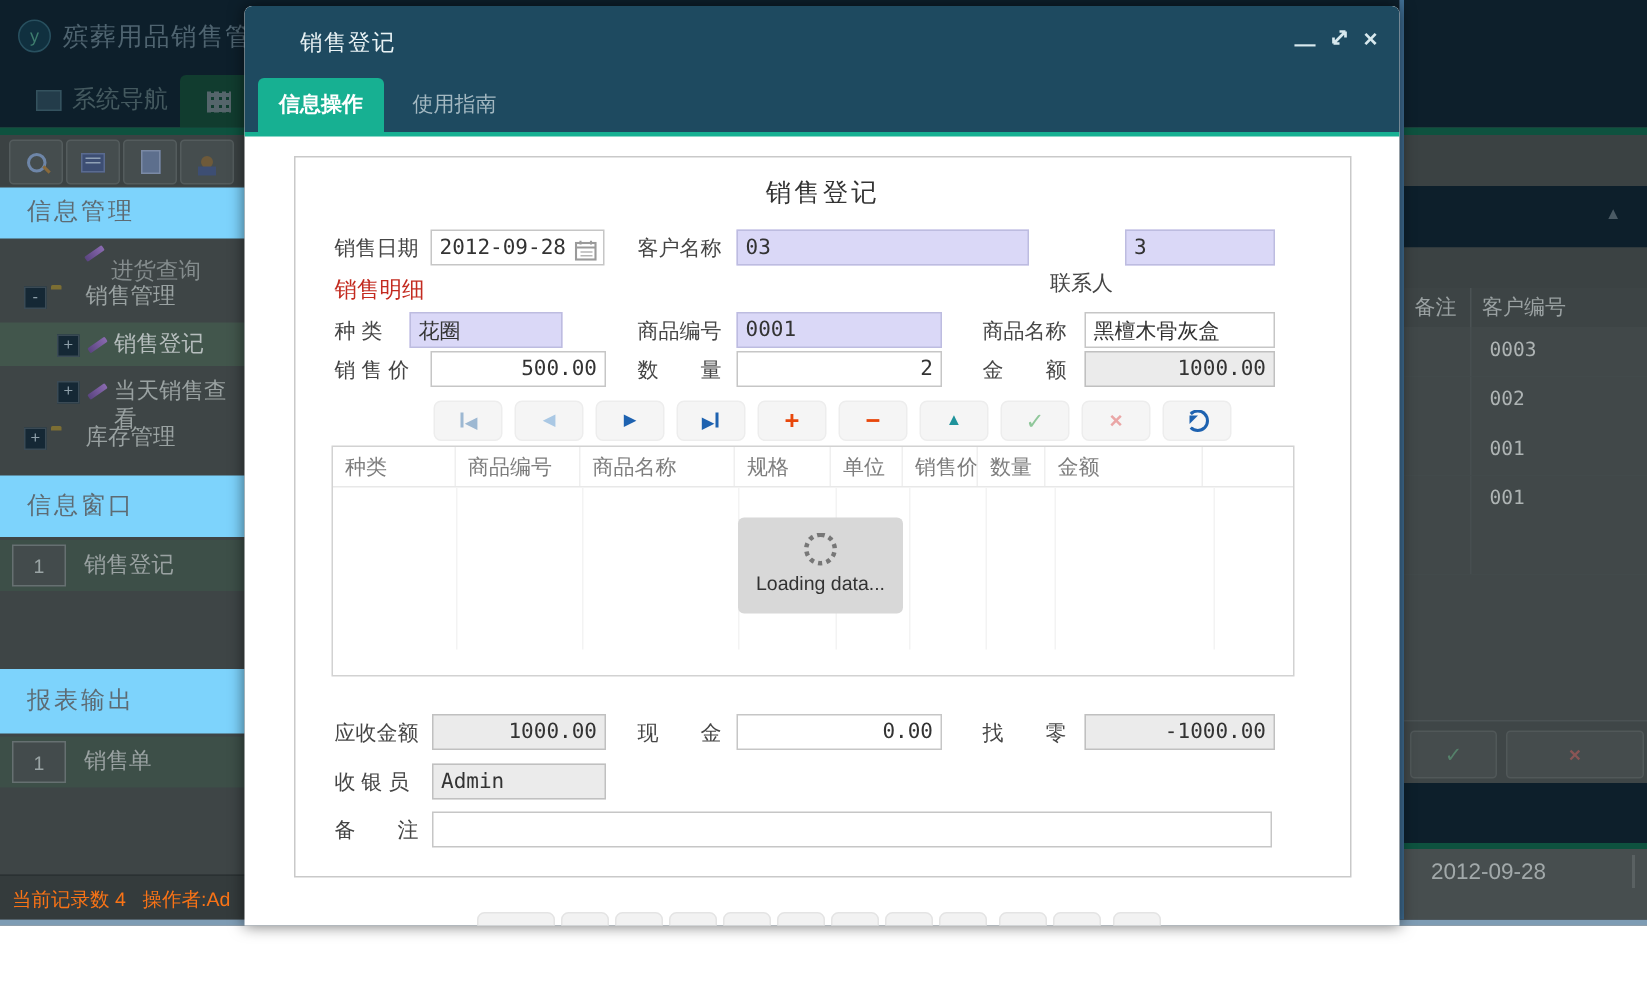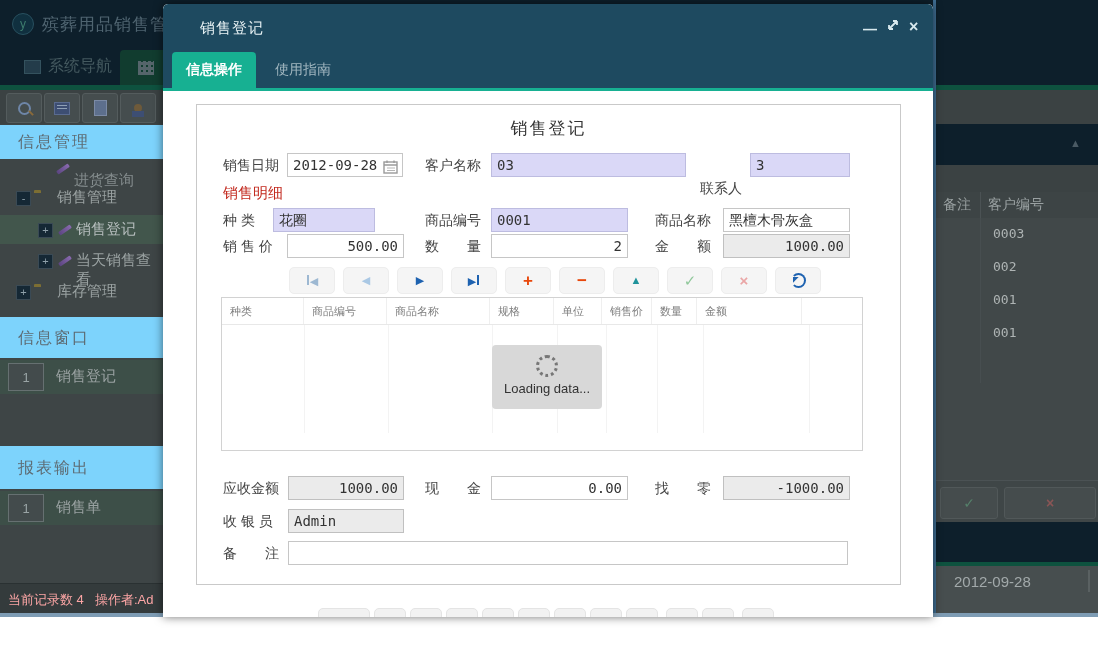--- a/index.html
+++ b/index.html
@@ -28,21 +28,21 @@
   .usric{width:8px;height:8px;border-radius:50%;background:#6e5a3a;position:relative;}
   .usric::after{content:"";position:absolute;left:-2px;top:7px;width:12px;height:6px;background:#3d4e73;}
   .sechdr{left:0;width:163px;height:34px;background:#7dd3fc;color:#5d6b73;font-size:16px;line-height:34px;padding-left:18px;box-sizing:border-box;letter-spacing:2px;}
   .treetxt{color:#9aa2a2;font-size:15px;}
   .sel{background:#42564c;}
   .pm{width:13px;height:13px;background:#152835;border:1px solid #3a4a55;color:#8fa0aa;font-size:11px;line-height:12px;text-align:center;}
   .folder{width:16px;height:11px;background:#7c6e33;border-radius:1px;position:relative;}
   .folder::before{content:"";position:absolute;left:0;top:-3px;width:7px;height:3px;background:#7c6e33;border-radius:1px 1px 0 0;}
   .pen{width:14px;height:4px;background:linear-gradient(90deg,#5a4480,#8a6ab0);transform:rotate(-35deg);border-radius:1px;}
   .numbox{width:36px;height:28px;background:#434b4c;border:1px solid #667071;color:#9aa4a5;font-size:13px;text-align:center;line-height:28px;box-sizing:border-box;}
-  .statusbar{left:0;top:583px;width:163px;height:29px;background:#343b3c;border-top:1px solid #2a3132;color:#fca5a5;font-size:13px;overflow:hidden;}
+  .statusbar{left:0;top:583px;width:163px;height:29px;background:#343b3c;border-top:1px solid #2a3132;color:#f97316;font-size:13px;overflow:hidden;}
   .wctl{color:#5e6d77;font-size:14px;font-weight:bold;}
   
   .rrow{border-bottom:1px solid #4b5254;}
   .rtext{color:#aeb4b4;}
   .rbtn{height:30px;background:#454c4d;border:1px solid #515859;border-radius:3px;display:flex;align-items:center;justify-content:center;font-size:14px;}
 
   
   #modal{left:163px;top:4px;width:770px;height:613px;background:#ffffff;border-radius:5px 5px 0 0;box-shadow:0 0 10px rgba(0,0,0,0.55);overflow:hidden;}
   .mhead{left:0;top:0;width:770px;height:48px;background:#1e4a60;border-radius:5px 5px 0 0;}
   .mtitle{color:#e9f3f5;font-size:15px;letter-spacing:1px;}
@@ -63,21 +63,21 @@
   .tbtn{position:absolute;width:46px;height:27px;background:#f5f5f5;border:1px solid #ededed;border-radius:5px;display:flex;align-items:center;justify-content:center;font-size:13px;padding:0;cursor:pointer;}
   .c-steel{color:#9db8d2;} .c-lblue{color:#aac8e4;} .c-blue{color:#1e62b0;}
   .c-orange{color:#e8470b;font-weight:bold;font-size:17px;line-height:17px;}
   .c-teal{color:#1f939b;} .c-green{color:#8fc79a;font-size:15px;} .c-pink{color:#eaa6a6;font-size:15px;font-weight:bold;}
   .vbar{width:2px;height:10px;background:currentColor;display:inline-block;margin:0 1px;}
   .tri{font-size:11px;line-height:11px;display:inline-block;}
   .refresh-ico{width:11px;height:11px;border:2px solid #1e62b0;border-left-color:transparent;border-radius:50%;position:relative;}
   .refresh-ico::after{content:"";position:absolute;left:-4px;top:-2px;border:4px solid transparent;border-right-color:#1e62b0;transform:rotate(45deg);}
   .grid{left:24px;top:192px;width:642px;height:154px;border:1px solid #d2d2d2;box-sizing:border-box;}
   .ghead{display:flex;height:26px;border-bottom:1px solid #e8e8e8;}
-  .gh{color:#7d7d7d;font-size:11px;line-height:26px;padding-left:8px;box-sizing:border-box;overflow:hidden;white-space:nowrap;border-right:1px solid #efefef;}
+  .gh{color:#7d7d7d;font-size:14px;line-height:26px;padding-left:8px;box-sizing:border-box;overflow:hidden;white-space:nowrap;border-right:1px solid #efefef;}
   .gbody{display:flex;height:126px;}
   .gc{border-right:1px solid #f3f3f3;height:108px;}
   .loadbox{position:absolute;left:270px;top:47px;width:110px;height:64px;background:#d8d8d8;border-radius:4px;text-align:center;}
   .spinner{width:16px;height:16px;border:3px dotted #777;border-radius:50%;margin:10px auto 4px auto;animation:spin 1.2s steps(8) infinite;}
   @keyframes spin{to{transform:rotate(360deg);}}
   .loadtxt{color:#333;font-size:13px;}
   .cutbtn{position:absolute;top:604px;height:20px;background:#f2f2f2;border:1px solid #e4e4e4;border-radius:5px;}
 </style>
 </head>
 <body>

